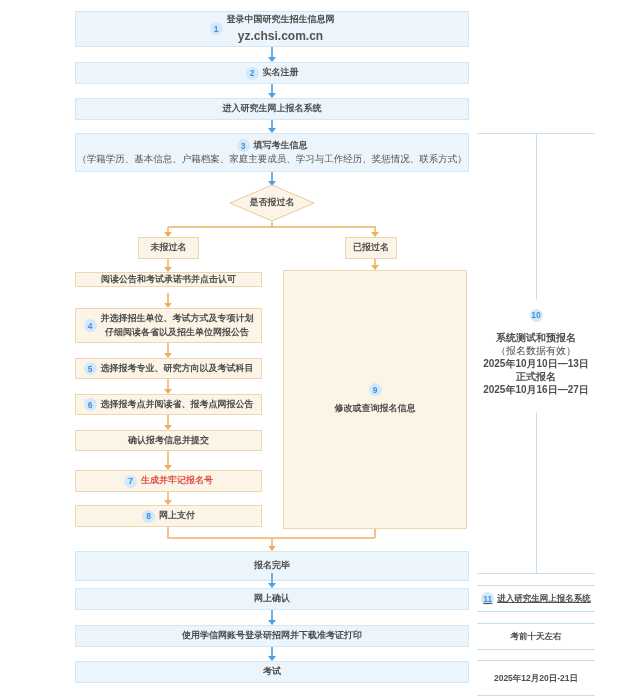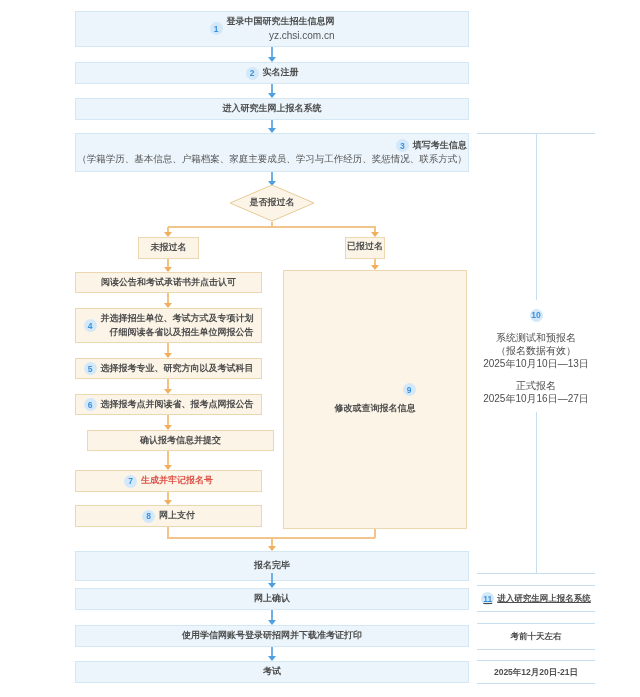--- a/index.html
+++ b/index.html
@@ -4,26 +4,26 @@
 <style>
   html,body{margin:0;padding:0;background:#fff;}
   #stage{position:relative;width:640px;height:697px;background:#fff;overflow:hidden;
          font-family:"Liberation Sans","DejaVu Sans",sans-serif;color:#4d4d4d;}
   .node{position:absolute;box-sizing:border-box;display:flex;align-items:center;
         justify-content:center;text-align:center;}
   .box-blue{background:#EBF5FB;border:1px solid #D3E7F4;}
   .box-orange{background:#FCF5E7;border:1px solid #EBD8B0;}
   .lbl{font-size:9px;font-weight:bold;color:#4d4d4d;line-height:1.45;}
   .sub{font-size:9.5px;font-weight:normal;color:#555;line-height:1.4;}
-  .url{font-size:10px;font-weight:normal;color:#555;line-height:1.5;}
+  .url{font-size:12px;font-weight:bold;color:#555;line-height:1.5;}
   .red{color:#DD5349;}
   .num{display:inline-flex;align-items:center;justify-content:center;flex:none;
        min-width:13px;height:13px;border-radius:50%;background:#D3E8F8;color:#3E92DC;
        font-size:8.5px;font-weight:bold;margin-right:4px;}
-  .col{display:flex;flex-direction:column;align-items:flex-end;}
+  .col{display:flex;flex-direction:column;align-items:center;}
   .row{display:flex;flex-direction:row;align-items:center;justify-content:center;}
   
   .arr{position:absolute;width:9px;margin-left:-4.5px;}
   .arr::before{content:"";position:absolute;left:3.75px;top:0;bottom:3px;width:1.5px;}
   .arr::after{content:"";position:absolute;bottom:0;left:0.5px;width:0;height:0;
               border-left:4px solid transparent;border-right:4px solid transparent;
               border-top:5px solid;}
   .ab::before{background:#6FB0E6;} .ab::after{border-top-color:#4C9FE0;}
   .ao::before{background:#F3C384;} .ao::after{border-top-color:#EFAF5F;}
   .ln{position:absolute;}
@@ -31,21 +31,21 @@
   .lb{background:#C6DEEE;}
   .diamond-wrap{position:absolute;}
   .diamond-wrap svg{position:absolute;left:0;top:0;}
   .diamond-wrap span{position:absolute;left:0;top:0;right:0;bottom:0;display:flex;
                      align-items:center;justify-content:center;}
   .cell{position:absolute;left:477px;width:118px;box-sizing:border-box;
         border-top:1px solid #C6DEEE;border-bottom:1px solid #C6DEEE;
         display:flex;align-items:center;justify-content:center;text-align:center;}
   .cell .lbl{font-size:8.5px;}
   .note-block{position:absolute;left:471px;width:130px;text-align:center;}
-  .note-block .t{font-size:10px;font-weight:normal;line-height:13px;color:#4d4d4d;}
+  .note-block .t{font-size:10px;font-weight:bold;line-height:13px;color:#4d4d4d;}
   .note-block .n{font-size:10px;font-weight:normal;line-height:13px;color:#4d4d4d;}
 </style>
 </head>
 <body>
 
 <div id="stage">
 
   <div class="node box-blue" style="left:75px;top:11px;width:394px;height:36px;">
     <div class="row">
       <span class="num">1</span>
@@ -87,27 +87,27 @@
   </div>
 
   <div class="ln lo" style="left:271.25px;top:222px;width:1.5px;height:5px;"></div>
   <div class="ln lo" style="left:168px;top:226px;width:208px;height:1.5px;"></div>
   <div class="arr ao" style="left:168px;top:227px;height:10px;"></div>
   <div class="arr ao" style="left:375px;top:227px;height:10px;"></div>
 
   <div class="node box-orange" style="left:138px;top:237px;width:61px;height:22px;">
     <span class="lbl">未报过名</span>
   </div>
-  <div class="node box-orange" style="left:345px;top:237px;width:40px;height:22px;font-family:Liberation Mono, monospace;">
+  <div class="node box-orange" style="left:345px;top:237px;width:52px;height:22px;">
     <span class="lbl">已报过名</span>
   </div>
   <div class="arr ao" style="left:168px;top:259px;height:13px;"></div>
   <div class="arr ao" style="left:375px;top:259px;height:11px;"></div>
 
-  <div class="node box-orange" style="left:75px;top:272px;width:187px;height:21px;">
+  <div class="node box-orange" style="left:75px;top:272px;width:187px;height:15px;">
     <span class="lbl">阅读公告和考试承诺书并点击认可</span>
   </div>
   <div class="arr ao" style="left:168px;top:293px;height:15px;"></div>
 
   <div class="node box-orange" style="left:75px;top:308px;width:187px;height:35px;">
     <span class="num">4</span>
     <span class="col">
       <span class="lbl">并选择招生单位、考试方式及专项计划</span>
       <span class="lbl">仔细阅读各省以及招生单位网报公告</span>
     </span>
@@ -119,21 +119,21 @@
     <span class="lbl">选择报考专业、研究方向以及考试科目</span>
   </div>
   <div class="arr ao" style="left:168px;top:379px;height:15px;"></div>
 
   <div class="node box-orange" style="left:75px;top:394px;width:187px;height:21px;">
     <span class="num">6</span>
     <span class="lbl">选择报考点并阅读省、报考点网报公告</span>
   </div>
   <div class="arr ao" style="left:168px;top:415px;height:15px;"></div>
 
-  <div class="node box-orange" style="left:75px;top:430px;width:187px;height:21px;margin-left:12px;">
+  <div class="node box-orange" style="left:75px;top:430px;width:187px;height:21px;">
     <span class="lbl">确认报考信息并提交</span>
   </div>
   <div class="arr ao" style="left:168px;top:451px;height:19px;"></div>
 
   <div class="node box-orange" style="left:75px;top:470px;width:187px;height:22px;">
     <span class="num">7</span>
     <span class="lbl red">生成并牢记报名号</span>
   </div>
   <div class="arr ao" style="left:168px;top:492px;height:13px;"></div>
 
@@ -176,28 +176,28 @@
   <div class="ln lb" style="left:477px;top:133px;width:118px;height:1px;"></div>
   <div class="ln lb" style="left:535.5px;top:134px;width:1px;height:166px;"></div>
   <div class="ln lb" style="left:535.5px;top:412px;width:1px;height:161px;"></div>
   <div class="ln lb" style="left:477px;top:573px;width:118px;height:1px;"></div>
 
   <div class="note-block" style="top:304px;text-align:center;">
     <span class="num" style="margin:0;">10</span>
     <div class="t" style="margin-top:9px;">系统测试和预报名</div>
     <div class="n">（报名数据有效）</div>
     <div class="t">2025年10月10日—13日</div>
-    <div class="t" style="margin-top:9px;">正式报名</div>
+    <div class="t" style="">正式报名</div>
     <div class="t">2025年10月16日—27日</div>
   </div>
 
   <div class="cell" style="top:585px;height:27px;text-decoration:underline;">
     <span class="num" style="margin-right:3px;">11</span>
     <span class="lbl">进入研究生网上报名系统</span>
   </div>
   <div class="cell" style="top:623px;height:27px;">
     <span class="lbl">考前十天左右</span>
   </div>
-  <div class="cell" style="top:660px;height:24px;">
+  <div class="cell" style="top:660px;height:36px;">
     <span class="lbl">2025年12月20日-21日</span>
   </div>
 
 </div>
 
 </body></html>

